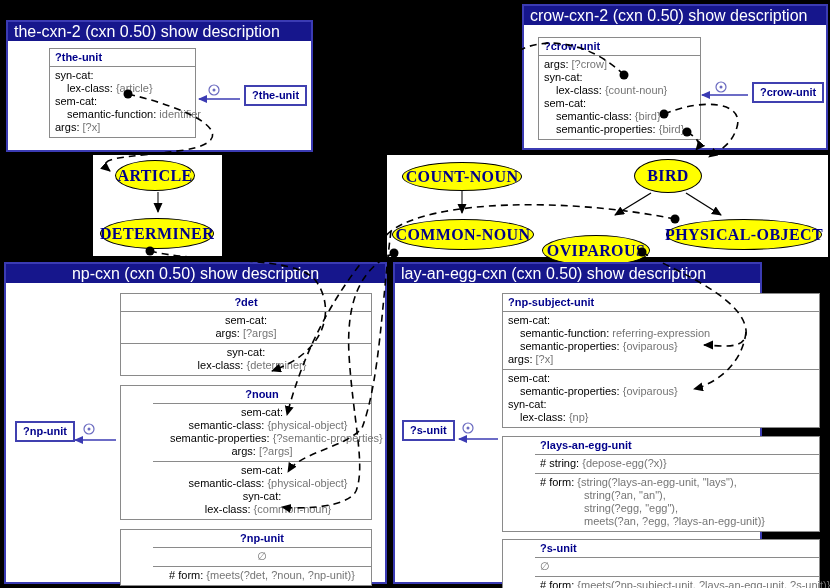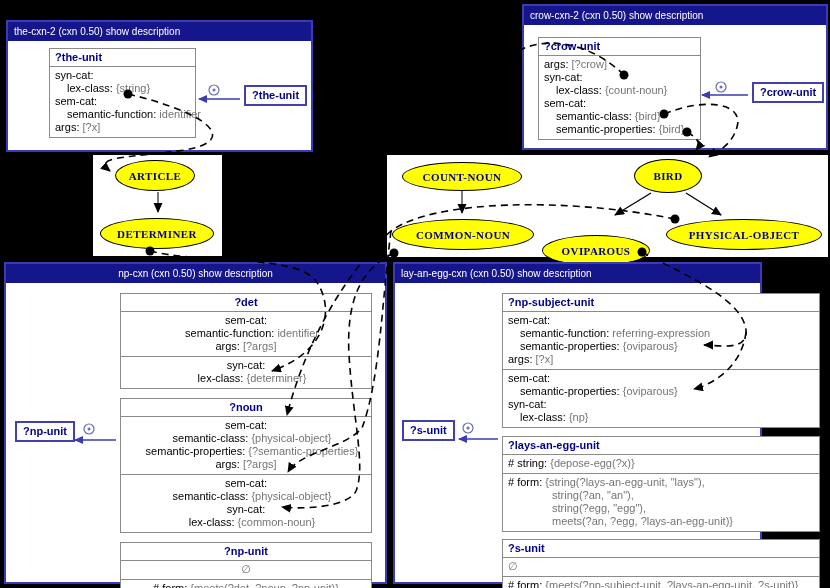--- a/index.html
+++ b/index.html
@@ -1,50 +1,50 @@
 <!DOCTYPE html>
 <html><head>
 <meta charset="utf-8">
 <style>
   html,body{margin:0;padding:0;}
   body{width:830px;height:588px;position:relative;background:#000;overflow:hidden;
        font-family:"Liberation Sans",sans-serif;}
   .panel{position:absolute;background:#fff;border:2px solid #3b3bb3;box-sizing:border-box;}
-  .hdr{background:#16168c;color:#fff;font-size:10px;line-height:15px;padding:2px 6px;
+  .hdr{background:#16168c;color:#fff;font-size:16px;line-height:15px;padding:2px 6px;
        white-space:nowrap;overflow:hidden;}
   .units{position:absolute;}
   .unitbox{background:#fff;border:1px solid #8a8a8a;font-size:11px;}
-  .unitbox + .unitbox{margin-top:9px;}
+  .unitbox + .unitbox{margin-top:9px;padding-left:32px;}
   .utitle{font-weight:bold;color:#00008b;padding:2px 5px;border-bottom:1px solid #8a8a8a;
           line-height:13px;white-space:nowrap;}
   .sec{padding:2px 5px 3px 5px;border-bottom:1px solid #8a8a8a;}
   .sec:last-child{border-bottom:none;}
   .ln{line-height:13px;white-space:nowrap;}
   .ind1{padding-left:12px;}
   .ind3{padding-left:44px;}
   .lab{color:#000;}
   .val{color:#757575;}
   .varbox{position:absolute;background:#fff;border:2px solid #4040b0;color:#00008b;
           font-weight:bold;font-size:11px;line-height:13px;padding:2px 6px;white-space:nowrap;}
   .node{position:absolute;background:#ffff00;border:1.4px solid #000;border-radius:50%;
         display:flex;align-items:center;justify-content:center;
-        font-family:"Liberation Serif",serif;font-weight:bold;font-size:11px;
+        font-family:"Liberation Serif",serif;font-weight:bold;font-size:16px;
         color:#00008b;letter-spacing:.4px;box-sizing:border-box;white-space:nowrap;}
   #overlay{position:absolute;left:0;top:0;width:830px;height:588px;pointer-events:none;z-index:10;}
 </style>
 </head>
 <body>
 
 <div class="panel" style="left:6px;top:20px;width:307px;height:132px;">
   <div class="hdr">the-cxn-2 (cxn 0.50) show description</div>
   <div class="unitbox" style="position:absolute;left:41px;top:26px;width:145px;">
     <div class="utitle">?the-unit</div>
     <div class="sec">
       <div class="ln"><span class="lab">syn-cat:</span></div>
-      <div class="ln ind1"><span class="lab">lex-class:</span> <span class="val">{string}</span></div>
+      <div class="ln ind1"><span class="lab">lex-class:</span> <span class="val">{article}</span></div>
       <div class="ln"><span class="lab">sem-cat:</span></div>
       <div class="ln ind1"><span class="lab">semantic-function:</span> <span class="val">identifier</span></div>
       <div class="ln"><span class="lab">args:</span> <span class="val">[?x]</span></div>
     </div>
   </div>
   <div class="varbox" style="left:236px;top:63px;">?the-unit</div>
 </div>
 
 <div class="panel" style="left:522px;top:4px;width:306px;height:146px;">
   <div class="hdr">crow-cxn-2 (cxn 0.50) show description</div>
@@ -75,21 +75,20 @@
   <div class="node" style="left:279px;top:64px;width:156px;height:31px;">PHYSICAL-OBJECT</div>
 </div>
 
 <div class="panel" style="left:4px;top:262px;width:383px;height:322px;text-align:center;">
   <div class="hdr">np-cxn (cxn 0.50) show description</div>
   <div class="units" style="left:114px;top:29px;width:252px;">
     <div class="unitbox">
       <div class="utitle">?det</div>
       <div class="sec">
         <div class="ln"><span class="lab">sem-cat:</span></div>
-        <div class="ln ind1"><span class="lab">semantic-function:</span> <span class="val">identifier</span></div>
         <div class="ln"><span class="lab">args:</span> <span class="val">[?args]</span></div>
       </div>
       <div class="sec">
         <div class="ln"><span class="lab">syn-cat:</span></div>
         <div class="ln ind1"><span class="lab">lex-class:</span> <span class="val">{determiner}</span></div>
       </div>
     </div>
     <div class="unitbox">
       <div class="utitle">?noun</div>
       <div class="sec">

